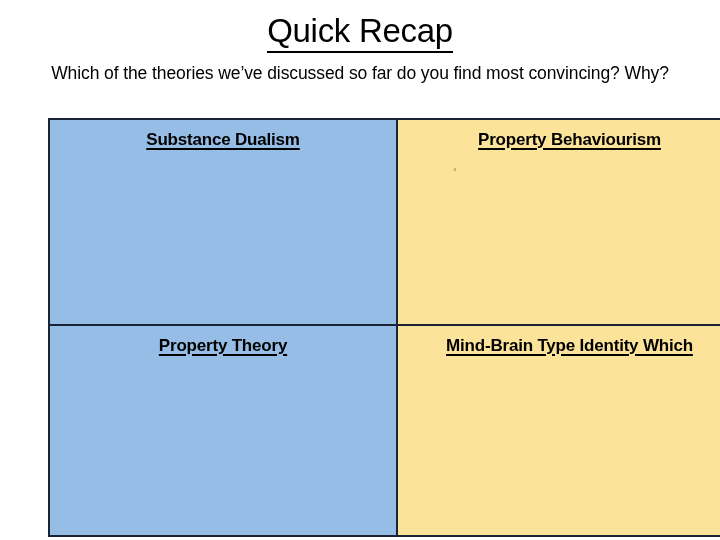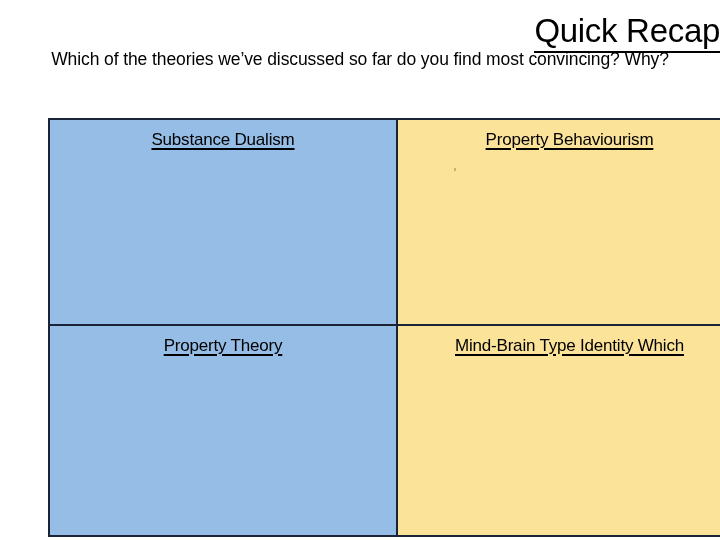--- a/index.html
+++ b/index.html
@@ -15,38 +15,38 @@
     color: #000000;
     position: relative;
   }
 
   
   .slide-title {
     position: absolute;
     left: 0;
     top: 12px;
     width: 720px;
-    text-align: right;
+    text-align: center;
     font-size: 33px;
     line-height: 38px;
     font-weight: 400;
     letter-spacing: -0.3px;
     white-space: nowrap;
   }
   .slide-title .u {
     border-bottom: 2px solid #000;
     padding-bottom: 1px;
     display: inline-block;
   }
 
   
   .slide-subtitle {
     position: absolute;
     left: 48px;
-    top: 48px;
+    top: 62px;
     width: 624px;
     text-align: center;
     font-size: 17.5px;
     line-height: 22px;
     font-weight: 400;
     letter-spacing: -0.1px;
   }
 
   
   .recap-table {
@@ -70,21 +70,21 @@
   .row-top    { height: 198px; }
   .row-bottom { height: 203px; }
 
   .cell-blue   { background: #95bde5; }
   .cell-yellow { background: #fce39a; }
 
   .cell-label {
     display: inline-block;
     font-size: 17px;
     line-height: 27px;
-    font-weight: normal;
+    font-weight: bold;
     letter-spacing: -0.2px;
     text-decoration: underline;
     text-underline-offset: 3px;
     text-decoration-thickness: 2px;
   }
   .cell-label.two-line {
     max-width: 250px;
   }
 
   

